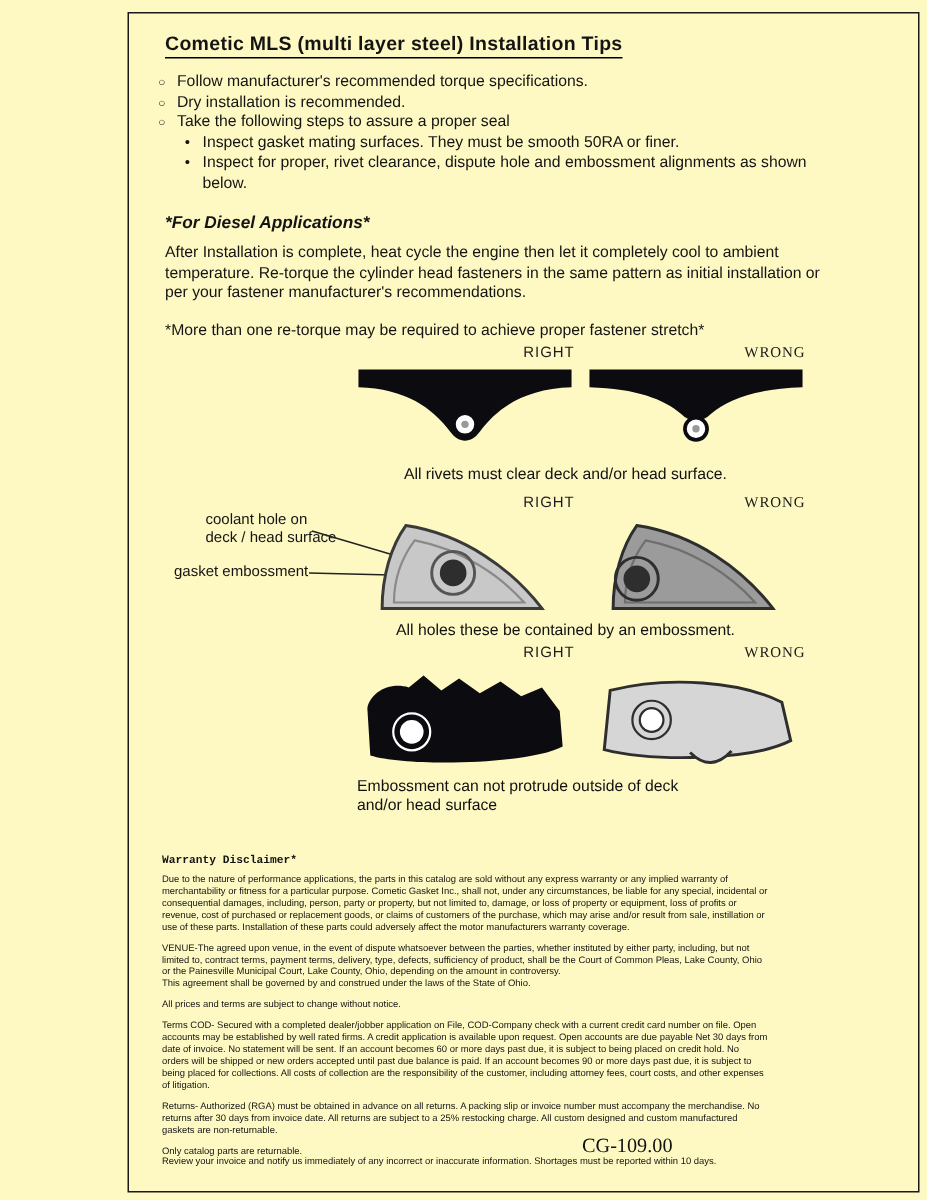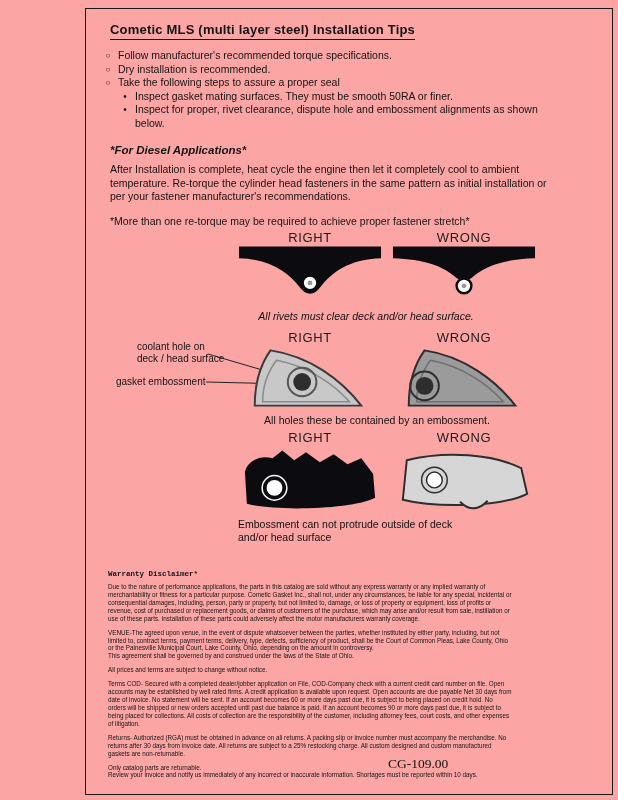--- a/index.html
+++ b/index.html
@@ -1,17 +1,17 @@
 <!DOCTYPE html>
 <html><head>
 <meta charset="utf-8">
 <style>
   html,body { margin:0; padding:0; background:#ffffff; }
   .page {
-    position:relative; width:618px; height:800px; background:#fca5a5;
+    position:relative; width:618px; height:800px; background:#fef9c3;
     font-family:"Liberation Sans", sans-serif; color:#141414; overflow:hidden;
   }
   .frame {
     position:absolute; left:85px; top:8px; width:526px; height:785px;
     border:1px solid #1a1a1a; pointer-events:none;
   }
 
   
   .top-text { position:absolute; left:104px; top:20px; width:460px; }
   .title {
@@ -19,35 +19,35 @@
     padding-bottom:2px; border-bottom:1.5px solid #000; letter-spacing:0.2px;
   }
   .bullet-row { display:flex; gap:6px; font-size:10.5px; line-height:13.5px; }
   .bglyph { width:8px; font-size:8px; line-height:13.5px; flex:none; text-align:center; }
   .sub { margin-left:17px; }
   .sub .bglyph { font-size:10px; }
   .diesel-heading { font-size:11.5px; font-weight:bold; margin:14px 0 7px 6px;font-style:italic; }
   .para { font-size:10.5px; line-height:13.5px; margin:0 0 11px 6px; width:448px; }
 
   
-  .dlabel { position:absolute; width:146px; text-align:center; font-size:13px; letter-spacing:0.6px; color:#1c1c1c; }
+  .dlabel { position:absolute; width:146px; text-align:right; font-size:10px; letter-spacing:0.6px; color:#1c1c1c; }
   .panel  { position:absolute; width:146px; }
   .panel svg { display:block; width:146px; height:100%; }
   .caption { position:absolute; font-size:10.5px; line-height:13px; color:#111; }
-  .caption-rivets { left:206px; top:310px; width:320px; text-align:center;font-style:italic; }
+  .caption-rivets { left:217px; top:310px; width:320px; text-align:center; }
   .caption-holes  { left:217px; top:414px; width:320px; text-align:center; }
   .caption-emboss { left:238px; top:518px; width:270px; white-space:pre-line; }
   .coolant-label  { position:absolute; left:137px; top:341px; width:104px; font-size:10px; line-height:12px; white-space:pre-line; }
   .emboss-label   { position:absolute; left:116px; top:376px; font-size:10px; }
   .leader-svg     { position:absolute; left:206px; top:346px; width:112px; height:56px; pointer-events:none; }
 
   .r1 .dlabel { top:230px; } .r1 .panel { top:246px; height:60px; }
   .r2 .dlabel { top:330px; } .r2 .panel { top:346px; height:64px; }
   .r3 .dlabel { top:430px; } .r3 .panel { top:446px; height:66px; }
-  .colL { left:237px; } .colR { left:391px; }
+  .colL { left:237px; } .colR { left:391px;font-family:Liberation Serif, serif; }
 
   
   .warranty { position:absolute; left:108px; top:570px; width:404px; }
   .warranty h3 { font-size:7.5px; margin:0 0 5px 0; font-weight:bold;font-family:Liberation Mono, monospace; }
   .warranty p  { font-size:6.3px; line-height:1.26; margin:0 0 6px 0; white-space:pre-line; }
 
   .footer-code {
     position:absolute; left:388px; top:756px;
     font-family:"Liberation Serif", serif; font-size:13.5px; color:#111;
   }

